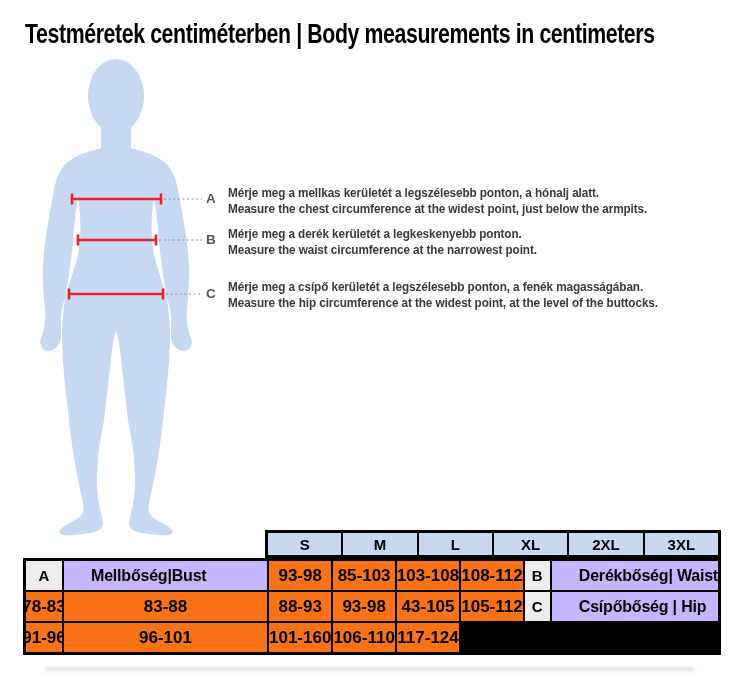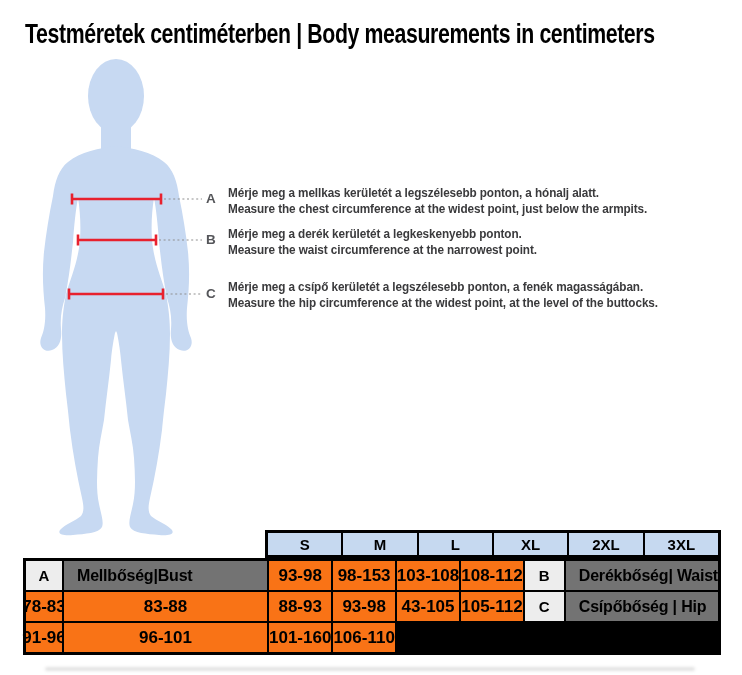--- a/index.html
+++ b/index.html
@@ -42,21 +42,21 @@
     display:grid;grid-template-columns:36px 203px repeat(6,1fr);
     grid-template-rows:repeat(3,1fr);gap:2px;
     background:#000;border:3px solid #000;box-sizing:border-box;
   }
   .size-body .cell{
     background:#f97316;display:flex;align-items:center;justify-content:center;
     font-size:17px;font-weight:bold;color:#000;white-space:nowrap;
   }
   .size-body .cell.letter{background:#ededed;font-size:15px;}
   .size-body .cell.rowlabel{
-    background:#737373;justify-content:flex-start;padding-left:13px;
+    background:#c4b5fd;justify-content:flex-start;padding-left:27px;
     font-size:16px;letter-spacing:-0.2px;
   }
   
   .bottom-smudge{
     left:45px;top:667px;width:650px;height:4px;background:#9a9a9a;
     opacity:0.28;filter:blur(1.5px);border-radius:2px;
   }
 </style>
 </head>
 <body>
@@ -150,34 +150,35 @@
   <div class="hcell">XL</div>
   <div class="hcell">2XL</div>
   <div class="hcell">3XL</div>
 </div>
 
 <div class="abs size-body">
 
   <div class="cell letter">A</div>
   <div class="cell rowlabel">Mellbőség|Bust</div>
   <div class="cell">93-98</div>
-  <div class="cell">98-153</div>
+  <div class="cell">85-103</div>
   <div class="cell">103-108</div>
   <div class="cell">108-112</div>
 
   <div class="cell letter">B</div>
   <div class="cell rowlabel">Derékbőség| Waist</div>
   <div class="cell">78-83</div>
   <div class="cell">83-88</div>
   <div class="cell">88-93</div>
   <div class="cell">93-98</div>
   <div class="cell">43-105</div>
   <div class="cell">105-112</div>
 
   <div class="cell letter">C</div>
   <div class="cell rowlabel">Csípőbőség | Hip</div>
   <div class="cell">91-96</div>
   <div class="cell">96-101</div>
   <div class="cell">101-160</div>
   <div class="cell">106-110</div>
+  <div class="cell">117-124</div>
 </div>
 
 <div class="abs bottom-smudge"></div>
 
 </body></html>

